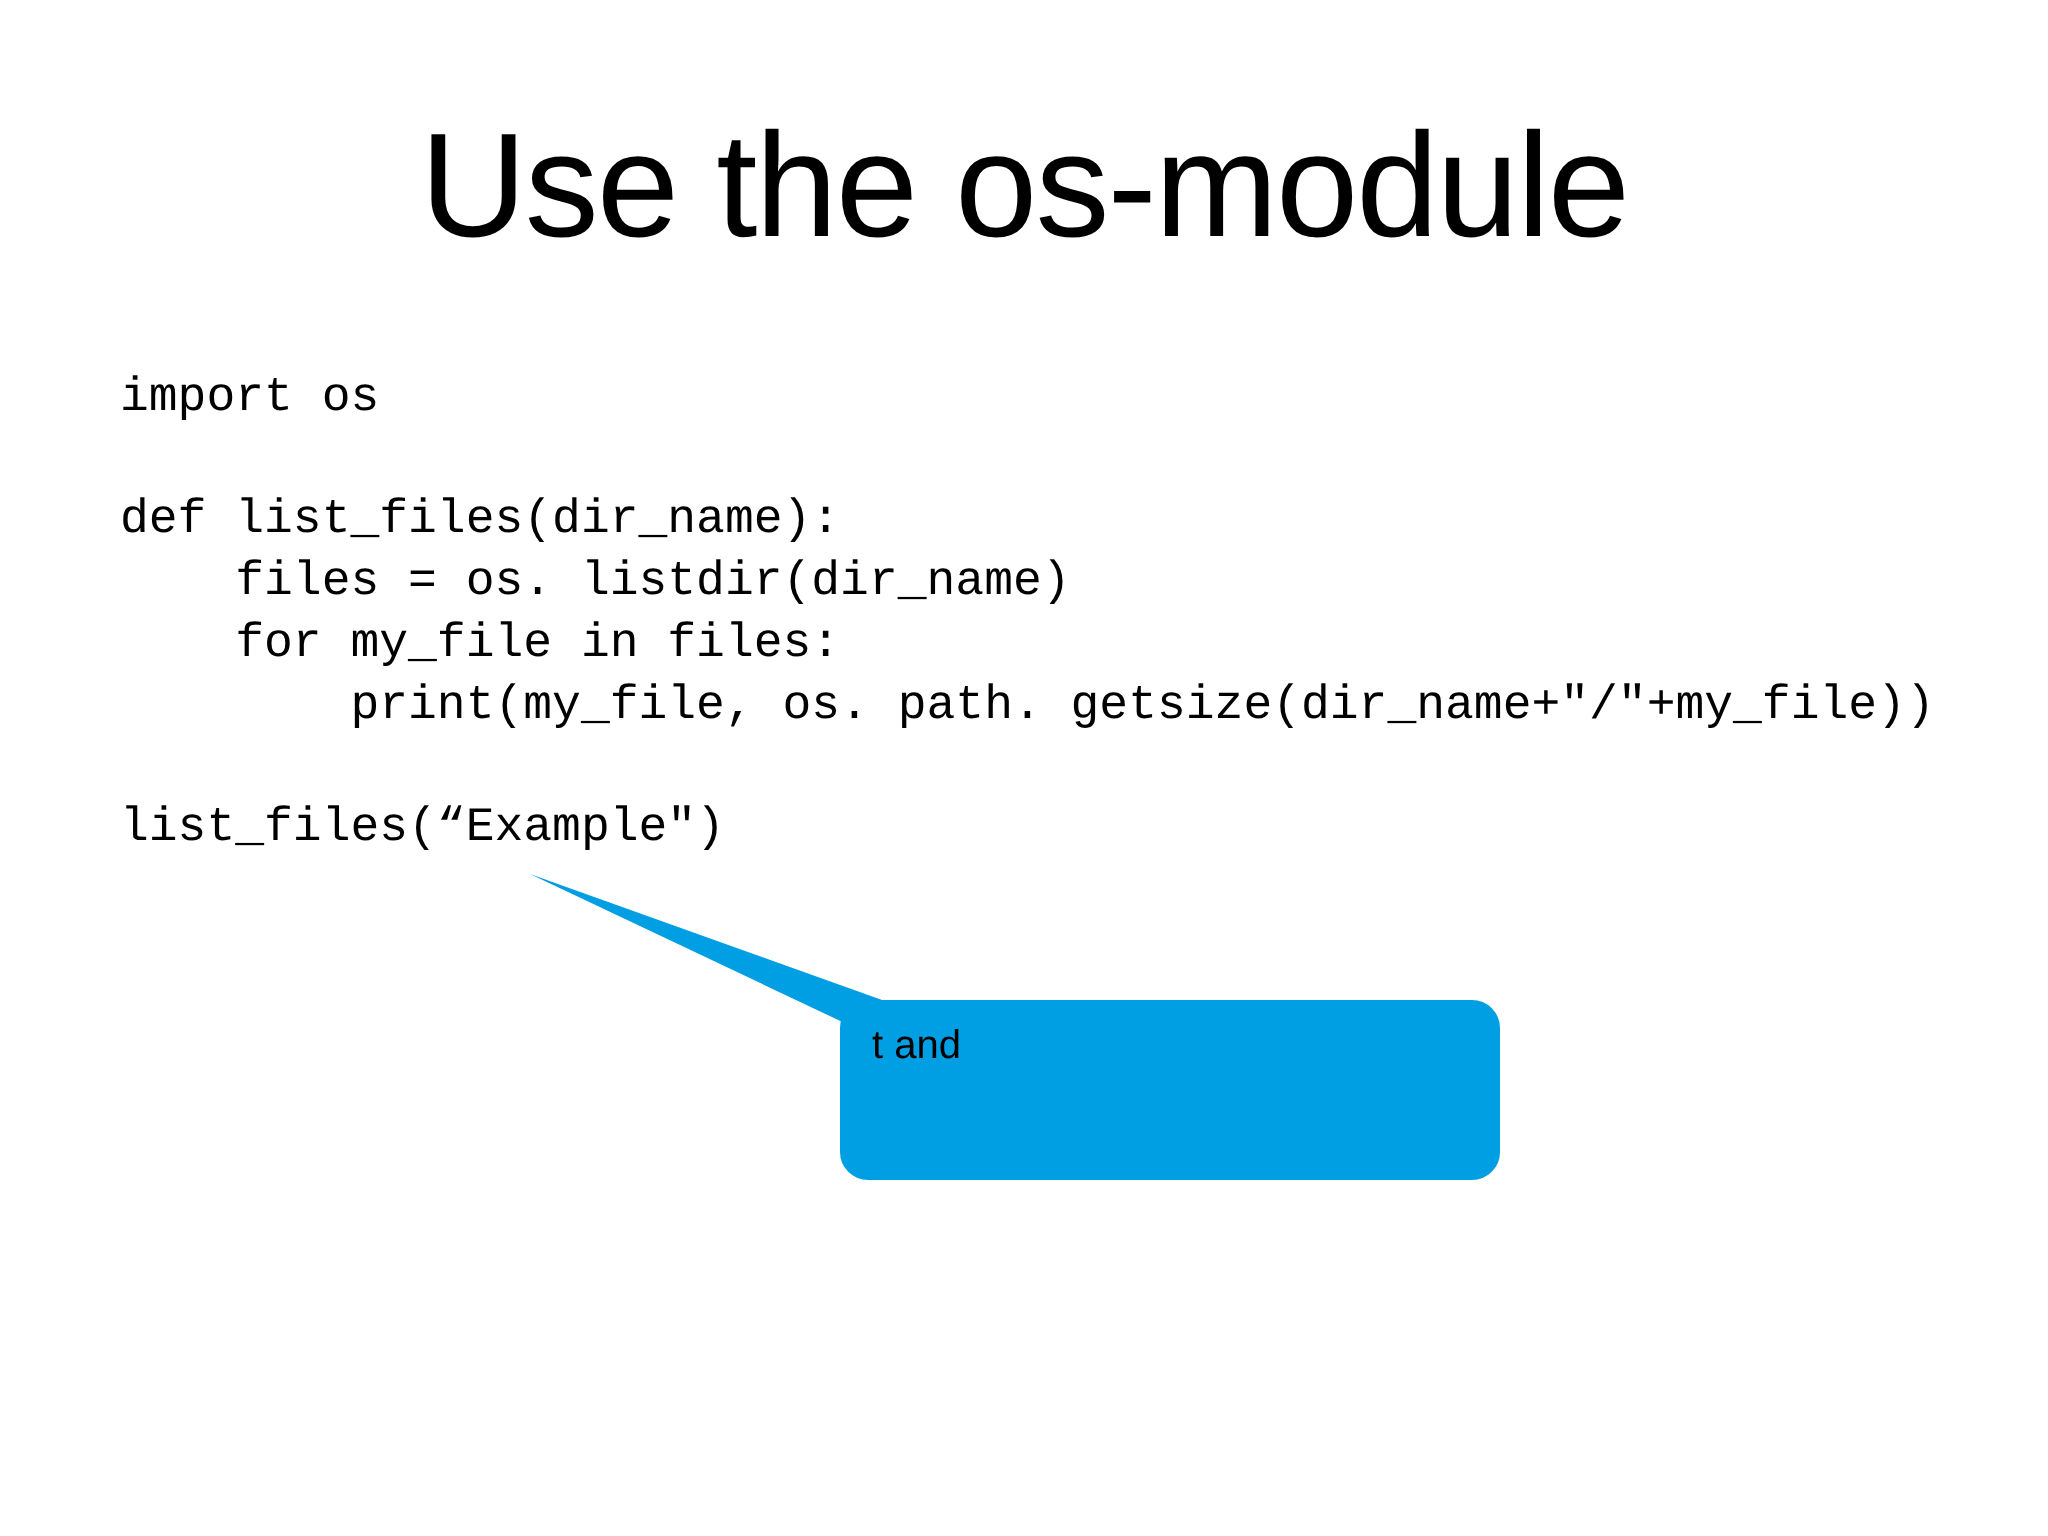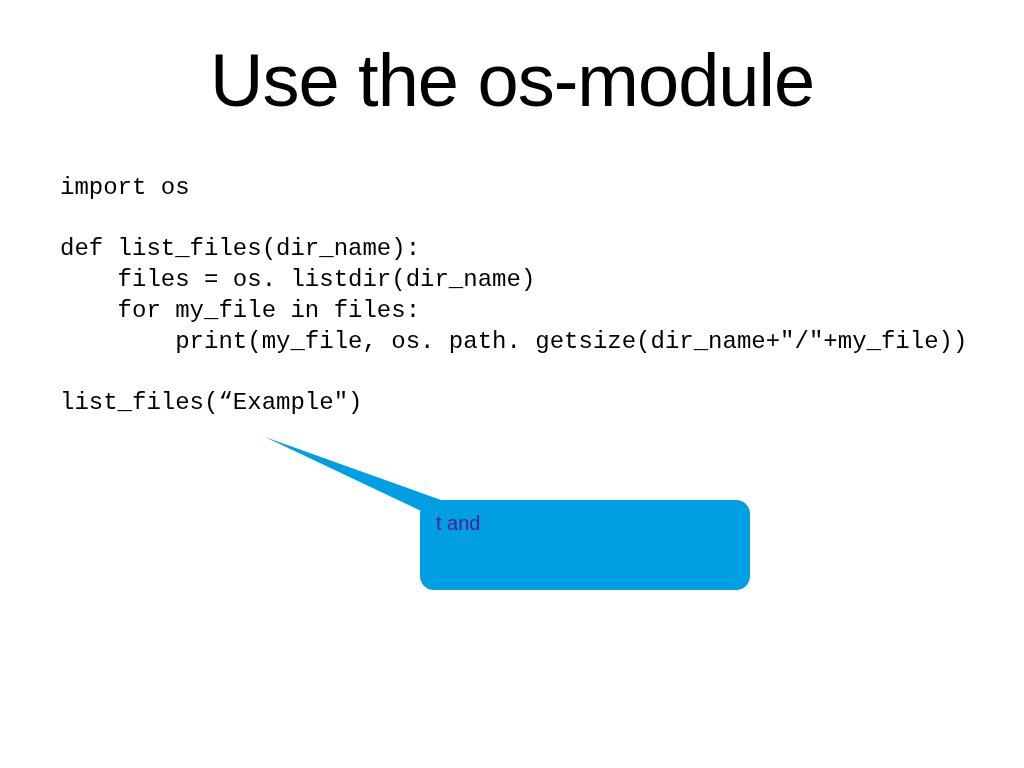--- a/index.html
+++ b/index.html
@@ -11,21 +11,21 @@
     background: #ffffff;
     font-family: Arial, Helvetica, sans-serif;
     color: #000;
     overflow: hidden;
     position: relative;
   }
   .slide {
     width: 1024px;
     height: 768px;
     position: relative;
-    padding: 28px 60px;
+    padding: 40px 60px;
   }
   .title {
     text-align: center;
     font-size: 74px;
     font-weight: 400;
     margin-top: 10px;
     margin-bottom: 50px;
     letter-spacing: -1px;
   }
   .code-block {
@@ -37,21 +37,21 @@
   }
   .callout {
     position: absolute;
     left: 420px;
     top: 500px;
     width: 330px;
     height: 90px;
     background: #009fe3;
     border: 2px solid #009fe3;
     border-radius: 14px;
-    color: #4c1d95;
+    color: #000000;
     font-size: 20px;
     padding: 10px 14px;
   }
   .callout-arrow {
     position: absolute;
     pointer-events: none;
   }
 </style>
 </head>
 <body>

